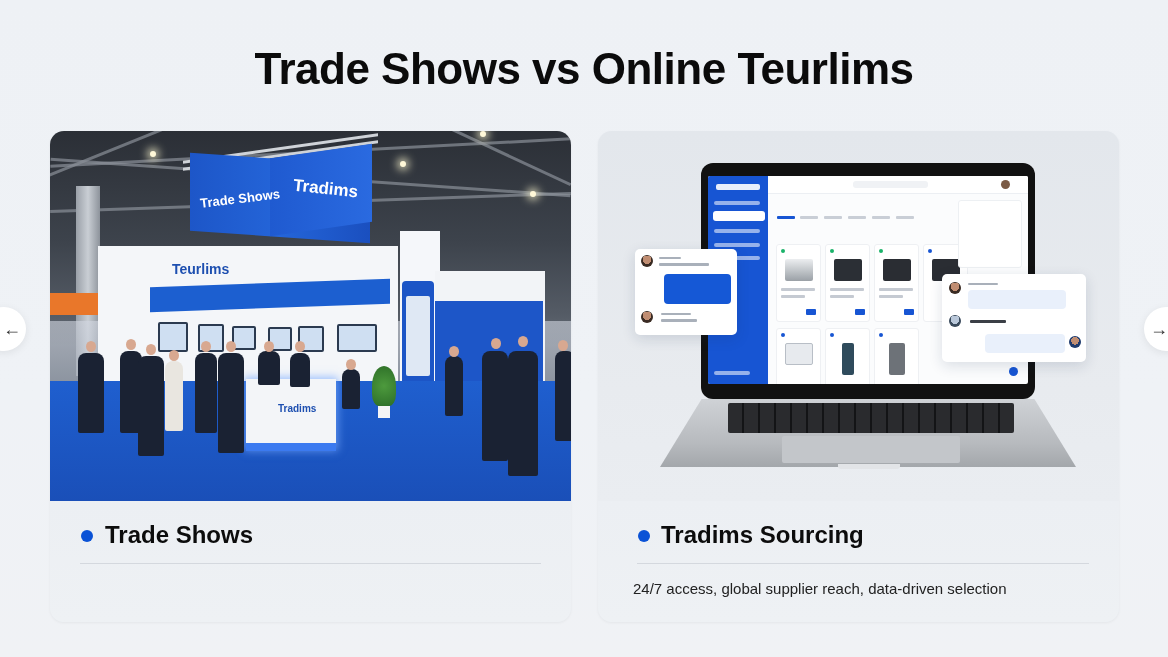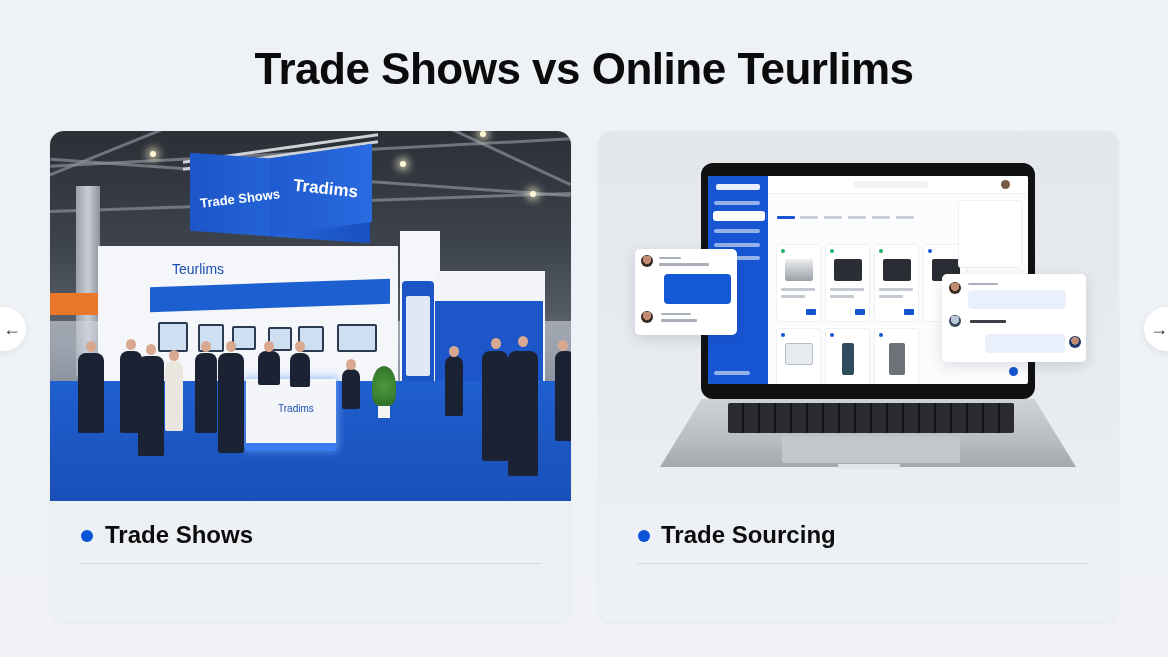--- a/index.html
+++ b/index.html
@@ -36,21 +36,21 @@
   .ts .orange{position:absolute;left:0;top:162px;width:48px;height:22px;background:#e9772a}
   .ts .booth-back{position:absolute;left:48px;top:115px;width:300px;height:165px;background:#f4f6f9}
   .ts .stripe{position:absolute;left:100px;top:152px;width:240px;height:25px;background:#1c5fd0;transform:skewY(-2deg)}
   .ts .tower{position:absolute;left:350px;top:100px;width:40px;height:190px;background:#f5f7fa}
   .ts .tower-blue{position:absolute;left:352px;top:150px;width:32px;height:140px;background:#1c55c6;border-radius:4px}
   .ts .tower-screen{position:absolute;left:356px;top:165px;width:24px;height:80px;background:#dfe8f4;border-radius:2px}
   .ts .banner{position:absolute;left:140px;top:28px;width:180px;height:78px;background:linear-gradient(90deg,#1d56c8 0%,#2465d9 50%,#1a4fbf 100%);transform:skewY(4deg)}
   .ts .banner2{position:absolute;left:220px;top:20px;width:102px;height:78px;background:linear-gradient(90deg,#1f5ad0,#2a6ae0);transform:skewY(-8deg)}
   .ts .truss{position:absolute;left:133px;top:16px;width:195px;height:10px;border-top:3px solid #cfd3d8;border-bottom:3px solid #cfd3d8;transform:skewY(-8deg)}
   .ts .brand{position:absolute;color:#fff;font-weight:700;font-family:"Liberation Sans",sans-serif;white-space:nowrap}
-  .ts .brand-dark{position:absolute;color:#1d4fb0;font-weight:400;white-space:nowrap}
+  .ts .brand-dark{position:absolute;color:#1d4fb0;font-weight:700;white-space:nowrap}
   .ts .screen{position:absolute;background:#cfdff2;border:2px solid #2b3a50;border-radius:2px}
   .ts .counter{position:absolute;left:196px;top:248px;width:90px;height:70px;background:#f3f5f8;box-shadow:0 0 8px 2px rgba(120,170,255,.7)}
   .ts .counter-base{position:absolute;left:196px;top:312px;width:90px;height:8px;background:#3b7af0}
   .ts .plant{position:absolute;left:322px;top:235px;width:24px;height:40px;border-radius:50% 50% 30% 30%;background:radial-gradient(circle,#4d9a3d,#2c6d27)}
   .ts .pot{position:absolute;left:328px;top:275px;width:12px;height:12px;background:#f5f5f5}
   .ts .right-booth{position:absolute;left:385px;top:140px;width:110px;height:130px;background:#f2f4f7}
   .ts .right-booth-blue{position:absolute;left:385px;top:170px;width:108px;height:100px;background:#1d56c8}
   .ts .person{position:absolute;background:#1a2233;border-radius:8px 8px 2px 2px}
   .ts .head{position:absolute;width:10px;height:11px;border-radius:50%;background:#d8a890}
   .ts .person.light-suit{background:#e9e6e0}
@@ -264,22 +264,23 @@
           <div class="bubble-lite" style="left:26px;top:16px;width:98px;height:19px"></div>
           <div class="av" style="left:7px;top:41px;background:radial-gradient(circle at 50% 40%,#b9c7d9 0 45%,#3a4a5c 46%)"></div>
           <div class="ln" style="left:28px;top:46px;width:36px;height:3px;background:#3b3f46"></div>
           <div class="bubble-lite" style="left:43px;top:60px;width:80px;height:19px"></div>
           <div class="av" style="left:127px;top:62px;background:radial-gradient(circle at 50% 40%,#c08d72 0 40%,#1e3a6d 41%)"></div>
         </div>
       </div>
     </div>
     <div class="caption">
       <span class="dot"></span>
-      <h2 class="cap-title">Trade Sourcing</h2>
+      <h2 class="cap-title">Tradims Sourcing</h2>
       <div class="divider"></div>
+      <p class="cap-desc">24/7 access, global supplier reach, data-driven selection</p>
     </div>
   </div>
 
   <div class="nav prev">
     <span>←</span>
   </div>
   <div class="nav next">
     <span>→</span>
   </div>
 </div>

